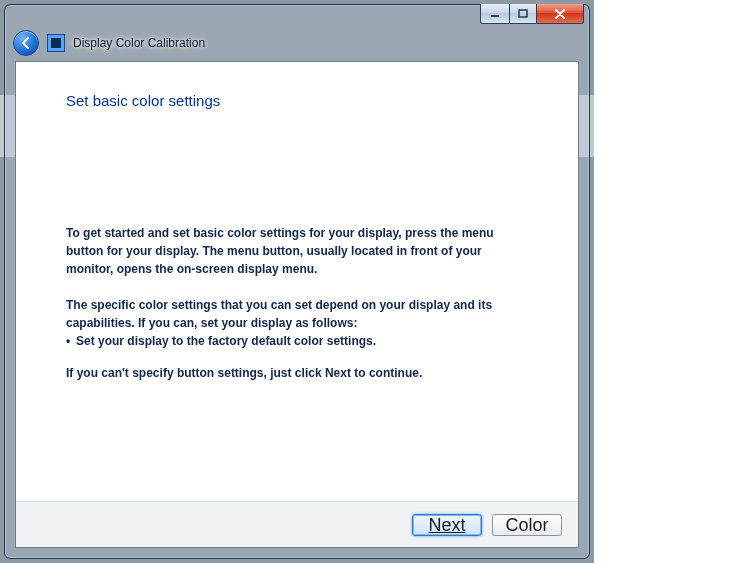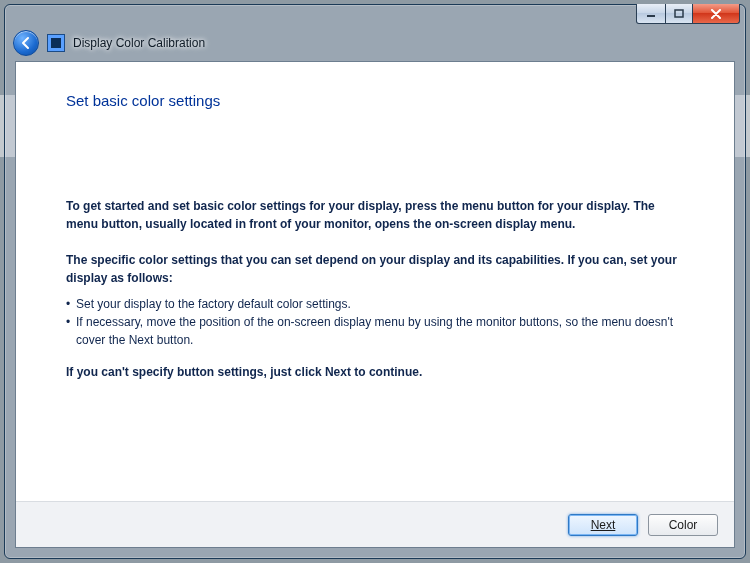--- a/index.html
+++ b/index.html
@@ -1,16 +1,16 @@
 <!DOCTYPE html>
 <html><head>
 <meta charset="utf-8">
 <style>
   html,body{margin:0;padding:0;font-family:"Segoe UI",Tahoma,Arial,sans-serif;font-size:12px;background:#fff;}
-  .screen{width:750px;height:563px;position:relative;background:#8e9aa3;overflow:hidden;}
+  .screen{width:594px;height:563px;position:relative;background:#8e9aa3;overflow:hidden;}
   
   .bg-stripe{position:absolute;left:0;right:0;top:95px;height:62px;background:#c3c9ce;}
   .watermark{position:absolute;top:56px;left:0;right:0;text-align:center;font-size:52px;font-weight:700;color:rgba(255,255,255,0.85);letter-spacing:1px;pointer-events:none;white-space:nowrap;}
   
   .window{position:absolute;left:4px;top:4px;right:4px;bottom:4px;border:1px solid #1b3a57;border-radius:6px;background:rgba(190,205,222,0.25);box-shadow:inset 0 0 0 1px rgba(255,255,255,0.25);}
   
   .titlebar{height:24px;position:relative;}
   .cap-btns{position:absolute;top:-1px;right:5px;display:flex;}
   .cap-btn{height:19px;border:1px solid #2a3f55;border-top:none;background:linear-gradient(#e8eef6,#c9d7e8 45%,#b6c8de 46%,#d9e4f1);display:flex;align-items:center;justify-content:center;}
   .cap-min{width:28px;border-bottom-left-radius:3px;}
@@ -20,28 +20,28 @@
   
   .header{height:28px;display:flex;align-items:center;gap:8px;padding:0 8px;}
   .back-btn{width:24px;height:24px;border-radius:50%;background:radial-gradient(circle at 35% 30%,#6fb3ff,#1b6ad0 60%,#0b4a9e);border:1px solid #0b4a9e;display:flex;align-items:center;justify-content:center;box-shadow:inset 0 1px 1px rgba(255,255,255,0.6);}
   .back-btn svg{display:block;}
   .app-icon{width:16px;height:16px;background:#5aa0ff;border:1px solid #1b4b86;display:inline-block;position:relative;}
   .app-icon:after{content:"";position:absolute;inset:3px;background:#0b2e57;}
   .app-title{color:#0e1a26;font-size:12px;text-shadow:0 0 4px rgba(255,255,255,0.9),0 0 6px rgba(255,255,255,0.9);}
   
   .client{position:absolute;left:10px;right:10px;top:56px;bottom:10px;background:#fff;border:1px solid #6d7e8f;}
   .content{position:absolute;inset:0;padding:28px 50px 0 50px;color:#10264e;font-size:12px;line-height:1.5;}
-  .heading{color:#003399;font-size:15px;margin-bottom:84px;}
+  .heading{color:#003399;font-size:15px;margin-bottom:111px;}
   .para{margin-bottom:18px;font-weight:bold;}
-  .bullets{margin:8px 0 14px 0;padding:0;list-style:none;}
+  .bullets{margin:0 0 14px 0;padding:0;list-style:none;font-weight:bold;}
   .bullets li{position:relative;padding-left:10px;}
   .bullets li:before{content:"\2022";position:absolute;left:0;}
   
   .footer{position:absolute;left:0;right:0;bottom:0;height:46px;border-top:1px solid #d9dde2;background:#f0f2f5;display:flex;align-items:center;justify-content:flex-end;gap:10px;padding:0 16px;box-sizing:border-box;}
-  .btn{min-width:70px;height:22px;border:1px solid #8b949e;background:linear-gradient(#fdfdfd,#e8ebef);border-radius:3px;font:inherit;font-size:12px;color:#1a1a1a;padding:0 3px;cursor:pointer;}
+  .btn{min-width:70px;height:22px;border:1px solid #8b949e;background:linear-gradient(#fdfdfd,#e8ebef);border-radius:3px;font:inherit;font-size:18px;color:#1a1a1a;padding:0 3px;cursor:pointer;}
   .btn.default{border-color:#2f79c5;box-shadow:0 0 0 1px #7bb6f4 inset,0 0 3px #6fa8e6;background:linear-gradient(#eef6ff,#cfe4fb);}
 </style>
 </head>
 <body>
 
 <div class="screen">
   <div class="bg-stripe"></div>
   <div class="watermark">SevenForums.com</div>
 
   <div class="window">
@@ -78,21 +78,20 @@
 
     <div class="client">
       <div class="content">
         <div class="heading">Set basic color settings</div>
 
         <div class="para">To get started and set basic color settings for your display, press the menu button for your display. The menu button, usually located in front of your monitor, opens the on-screen display menu.</div>
         <div class="para" style="margin-bottom:0">The specific color settings that you can set depend on your display and its capabilities. If you can, set your display as follows:</div>
 
         <ul class="bullets">
           <li>Set your display to the factory default color settings.</li>
-          <li>If necessary, move the position of the on-screen display menu by using the monitor buttons, so the menu doesn't cover the Next button.</li>
         </ul>
 
         <div class="para">If you can't specify button settings,  just click Next to continue.</div>
       </div>
 
       <div class="footer">
         <button class="btn default"><u>Next</u></button>
         <button class="btn">Color</button>
       </div>
     </div>

